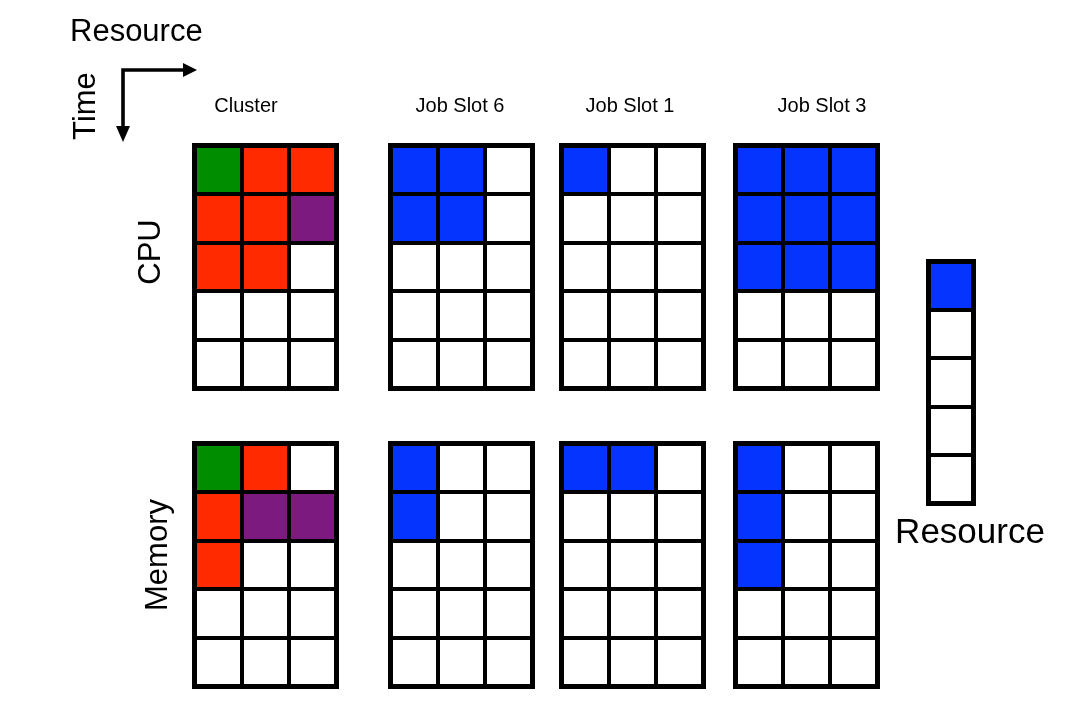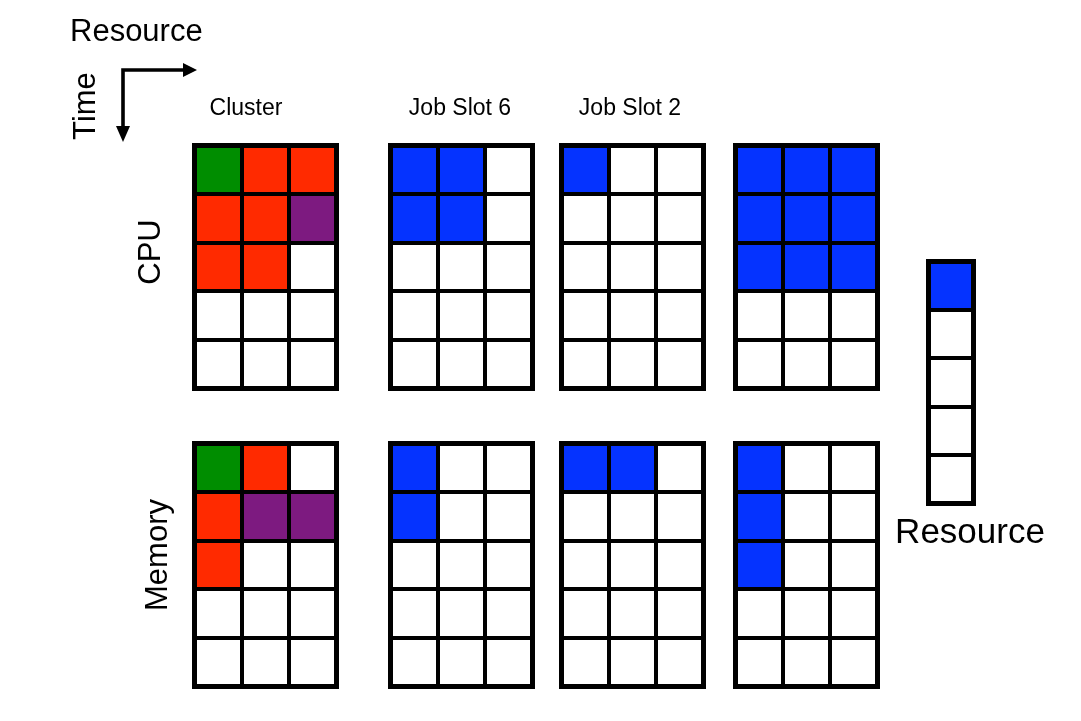--- a/index.html
+++ b/index.html
@@ -25,21 +25,21 @@
     text-align: center; font-size: 31px; line-height: 36px;
   }
   .memory-label {
     left: 77px; top: 537px; width: 160px; height: 36px;
     transform: rotate(-90deg);
     text-align: center; font-size: 31px; line-height: 36px;
   }
   .hdr {
     position: absolute; top: 94px;
     transform: translateX(-50%);
-    font-size: 23px; white-space: nowrap;
+    font-size: 20px; white-space: nowrap;
   }
   .hdr-cluster { left: 246px; }
   .hdr-slot1   { left: 460px; }
   .hdr-slot2   { left: 630px; }
   .hdr-slot3   { left: 822px; }
   .backlog-label {
     position: absolute; left: 970px; top: 511px;
     transform: translateX(-50%);
     font-size: 35px; white-space: nowrap;
   }
@@ -77,21 +77,22 @@
   <div class="label resource-label">Resource</div>
   <div class="label time-label">Time</div>
   <svg class="axes-arrows" width="102" height="90" viewBox="0 0 102 90">
     <path d="M 76 12 L 15 12 L 15 70" fill="none" stroke="#000" stroke-width="3.6"></path>
     <polygon points="75,5 75,19 89,12" fill="#000"></polygon>
     <polygon points="8,68 22,68 15,84" fill="#000"></polygon>
   </svg>
 
   <div class="hdr hdr-cluster">Cluster</div>
   <div class="hdr hdr-slot1">Job Slot 6</div>
-  <div class="hdr hdr-slot2">Job Slot 2</div>
+  <div class="hdr hdr-slot2">Job Slot 1</div>
+  <div class="hdr hdr-slot3">Job Slot 3</div>
 
   <div class="label cpu-label">CPU</div>
   <div class="label memory-label">Memory</div>
 
   <div class="grid g-cpu-cluster">
       <div class="cell" style="background: rgb(0, 141, 0);"></div>
       <div class="cell" style="background: rgb(255, 42, 0);"></div>
       <div class="cell" style="background: rgb(255, 42, 0);"></div>
       <div class="cell" style="background: rgb(255, 42, 0);"></div>
       <div class="cell" style="background: rgb(255, 42, 0);"></div>

